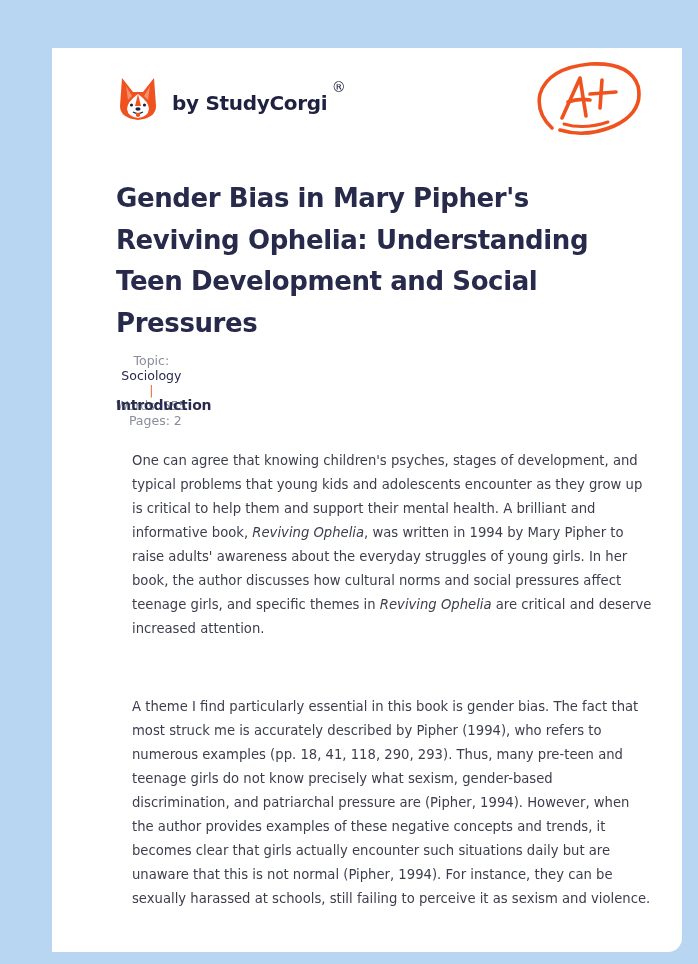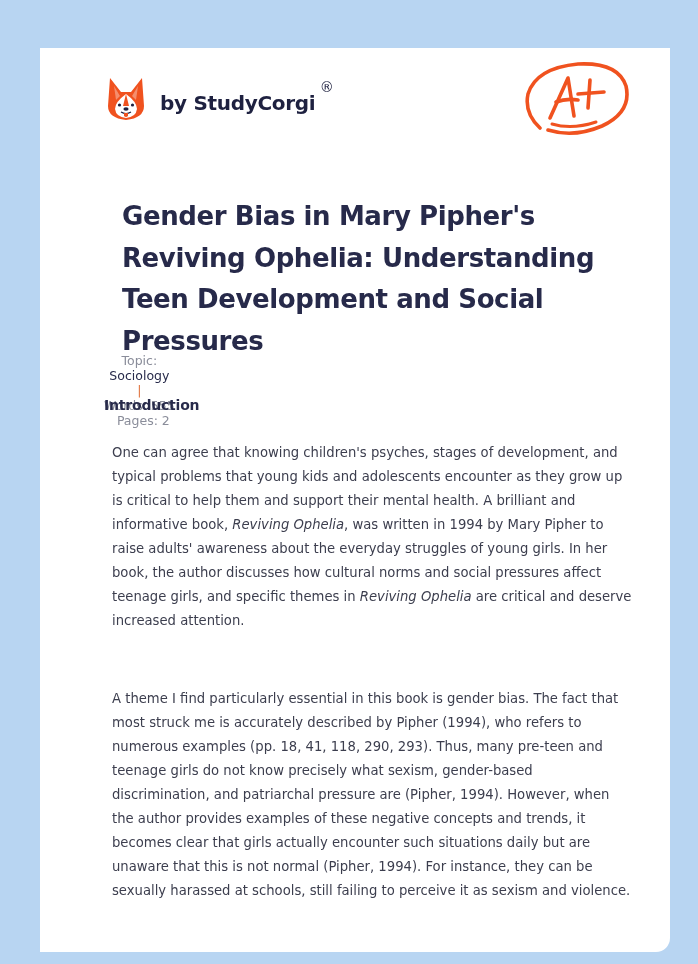--- a/index.html
+++ b/index.html
@@ -9,21 +9,21 @@
     body {
       width: 698px;
       height: 964px;
       background: #b8d5f2;
       position: relative;
       overflow: hidden;
       font-family: "Liberation Sans", sans-serif;
     }
     .card {
       position: absolute;
-      left: 40px;
+      left: 52px;
       top: 48px;
       width: 630px;
       height: 904px;
       background: #ffffff;
       border-bottom-right-radius: 14px;
       box-sizing: border-box;
     }
     .header {
       position: absolute;
       left: 66px;
@@ -60,21 +60,21 @@
       left: 482px;
       top: 10px;
       width: 110px;
       height: 82px;
     }
     .title {
       position: absolute;
       left: 64px;
       top: 130px;
       width: 510px;
-      margin: 18px;
+      margin: 0;
       font-family: "DejaVu Sans", sans-serif;
       font-weight: bold;
       font-size: 26px;
       line-height: 41.5px;
       color: #272a4a;
       letter-spacing: -0.4px;
     }
     .meta {
       position: absolute;
       left: 64px;
@@ -104,21 +104,21 @@
       font-family: "DejaVu Sans", sans-serif;
       font-weight: bold;
       font-size: 14px;
       color: #272a4a;
       letter-spacing: -0.2px;
     }
     .p {
       position: absolute;
       left: 64px;
       width: 520px;
-      margin: 8px;
+      margin: 16px;
       font-family: "DejaVu Sans", sans-serif;
       font-size: 13.2px;
       line-height: 24px;
       color: #3c3e4e;
     }
     .p em { font-style: italic; }
   </style>
 </head>
 <body>
 

